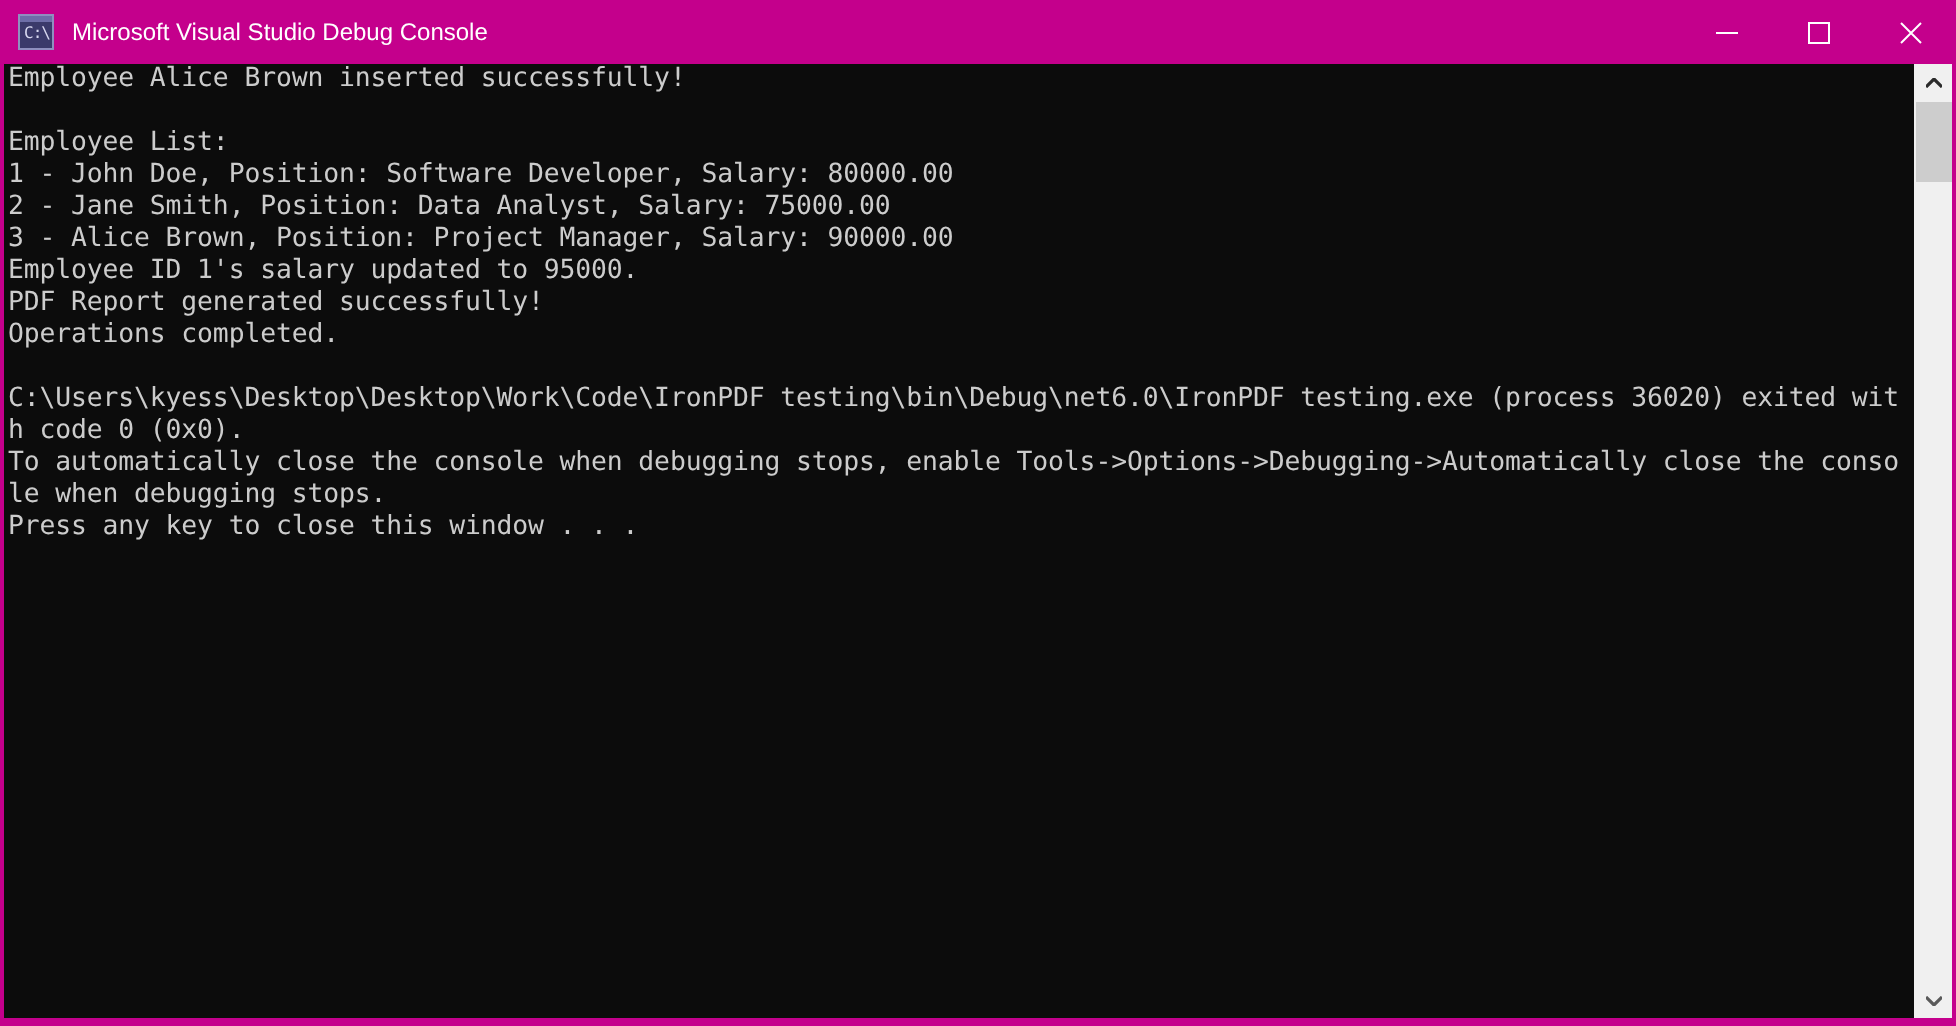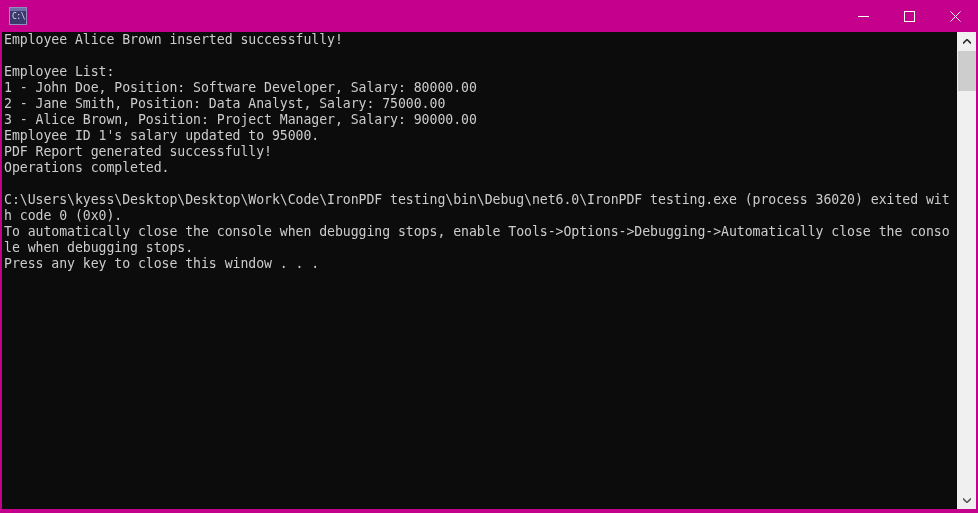--- a/index.html
+++ b/index.html
@@ -159,20 +159,21 @@
 <body>
 
 <div class="window">
 
   <div class="titlebar">
     <div class="title-left">
       <span class="app-icon">
         <span class="bar"></span>
         <span class="prompt">C:\</span>
       </span>
+      <span class="title-text">Microsoft Visual Studio Debug Console</span>
     </div>
 
     <div class="caption-buttons">
       <div class="cap-btn">
         <svg width="11" height="11" viewBox="0 0 11 11" aria-hidden="true">
           <rect x="0" y="5" width="11" height="1" fill="#ffffff"></rect>
         </svg>
       </div>
       <div class="cap-btn">
         <svg width="11" height="11" viewBox="0 0 11 11" aria-hidden="true">

